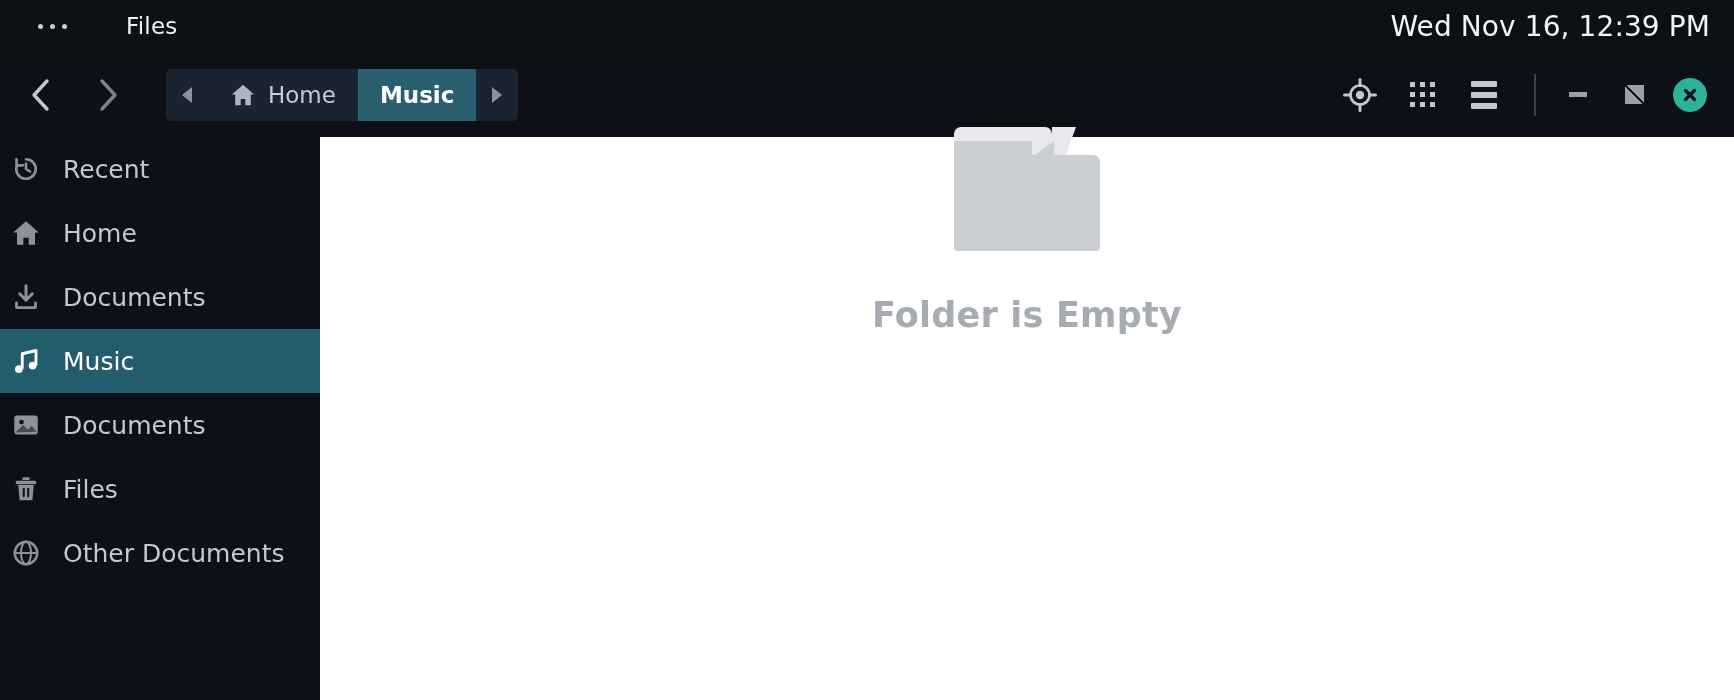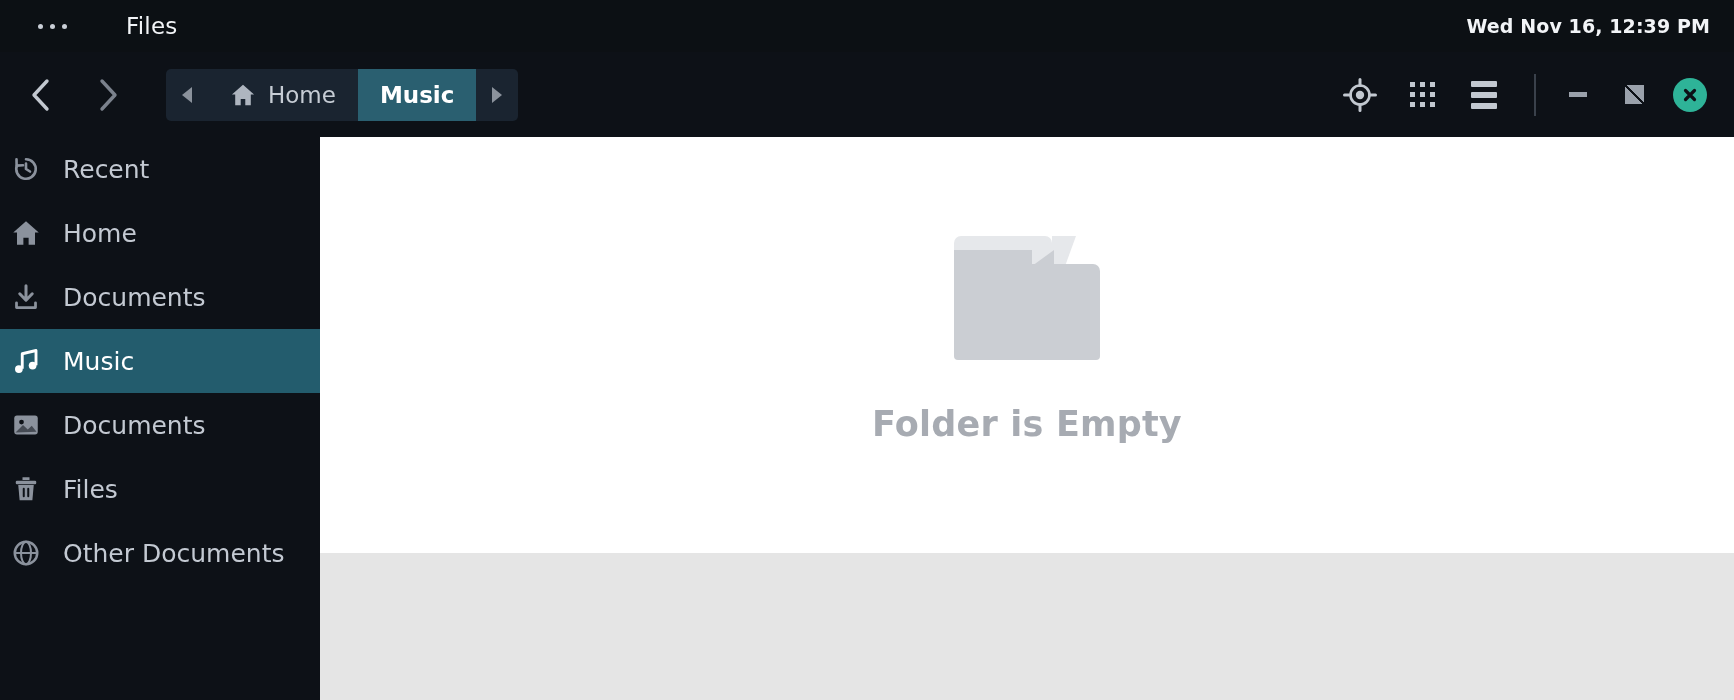--- a/index.html
+++ b/index.html
@@ -2,40 +2,40 @@
 <html><head>
 <meta charset="utf-8">
 <style>
   * { margin:0; padding:0; box-sizing:border-box; }
   html, body {
     width:1734px; height:700px;
     background:#0c1014;
     font-family:"DejaVu Sans", sans-serif;
     overflow:hidden;
   }
-  .screen { position:relative; width:1734px; height:700px; background:#e5e5e5; }
+  .screen { position:relative; width:1734px; height:700px; background:#84cc16; }
 
   
   .top-panel {
     position:absolute; top:0; left:0; width:1734px; height:52px;
     background:#0c1014;
     display:flex; align-items:center;
   }
   .panel-dots {
     margin-left:30px; width:44px; height:30px;
     display:flex; align-items:center; justify-content:center; gap:7px;
   }
   .panel-dots i { width:5px; height:5px; background:#c9ced6; border-radius:50%; display:block; }
   .panel-app-title {
     margin-left:52px;
     color:#f2f4f7; font-size:23px; letter-spacing:.2px;
   }
   .panel-clock {
     position:absolute; right:24px; top:50%; transform:translateY(-50%);
-    color:#f2f4f7; font-size:19px; font-weight:bold; letter-spacing:.1px;
+    color:#f2f4f7; font-size:28px; font-weight:normal; letter-spacing:.1px;
     white-space:nowrap;
     text-align:center;
   }
 
   
   .headerbar {
     position:absolute; top:52px; left:0; width:1734px; height:85px;
     background:#0d1117;
     display:flex; align-items:center;
   }
@@ -111,24 +111,24 @@
     width:34px; height:34px; flex:0 0 34px;
     display:flex; align-items:center; justify-content:center;
     color:#8b929d;
   }
   .side-item.selected .side-ico { color:#ffffff; }
   .side-ico svg { display:block; }
 
   
   .content {
     position:absolute; top:137px; left:320px;
-    width:1414px; height:416px;
+    width:1414px; height:563px;
     background:#ffffff;
     display:flex; flex-direction:column;
-    align-items:center; justify-content:center;
+    align-items:center; 
   }
   .empty-wrap { display:flex; flex-direction:column; align-items:center; margin-top:-10px; }
   .folder-ico { width:146px; height:124px; position:relative; margin-bottom:44px; }
   .folder-back {
     position:absolute; left:0; top:0; width:98px; height:66px;
     background:#e6e8eb; border-radius:7px 7px 0 0;
   }
   .folder-back:after {
     content:""; position:absolute; right:-24px; top:0;
     border-left:24px solid #e6e8eb;

